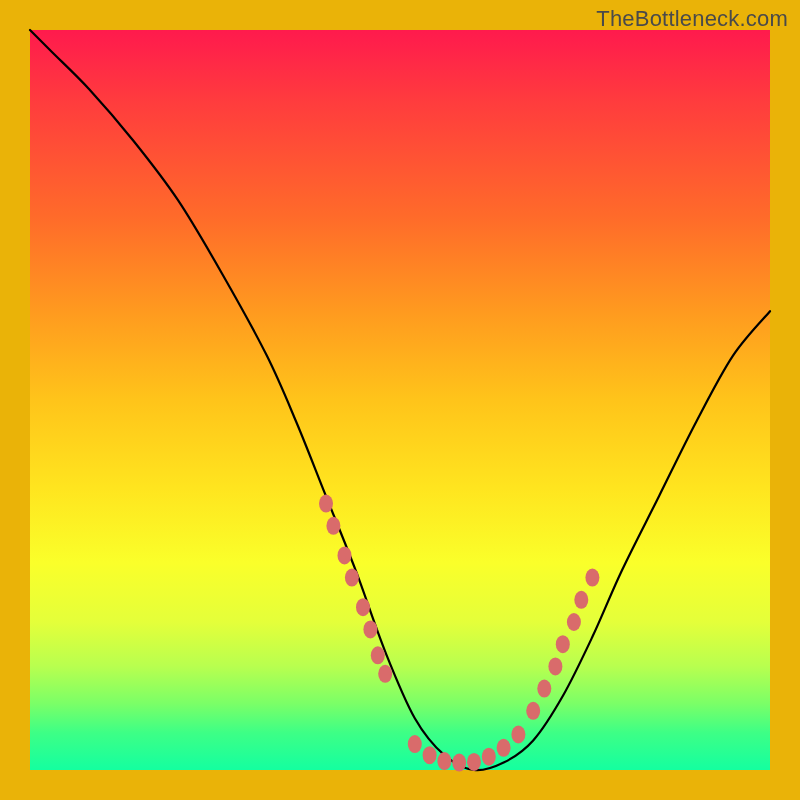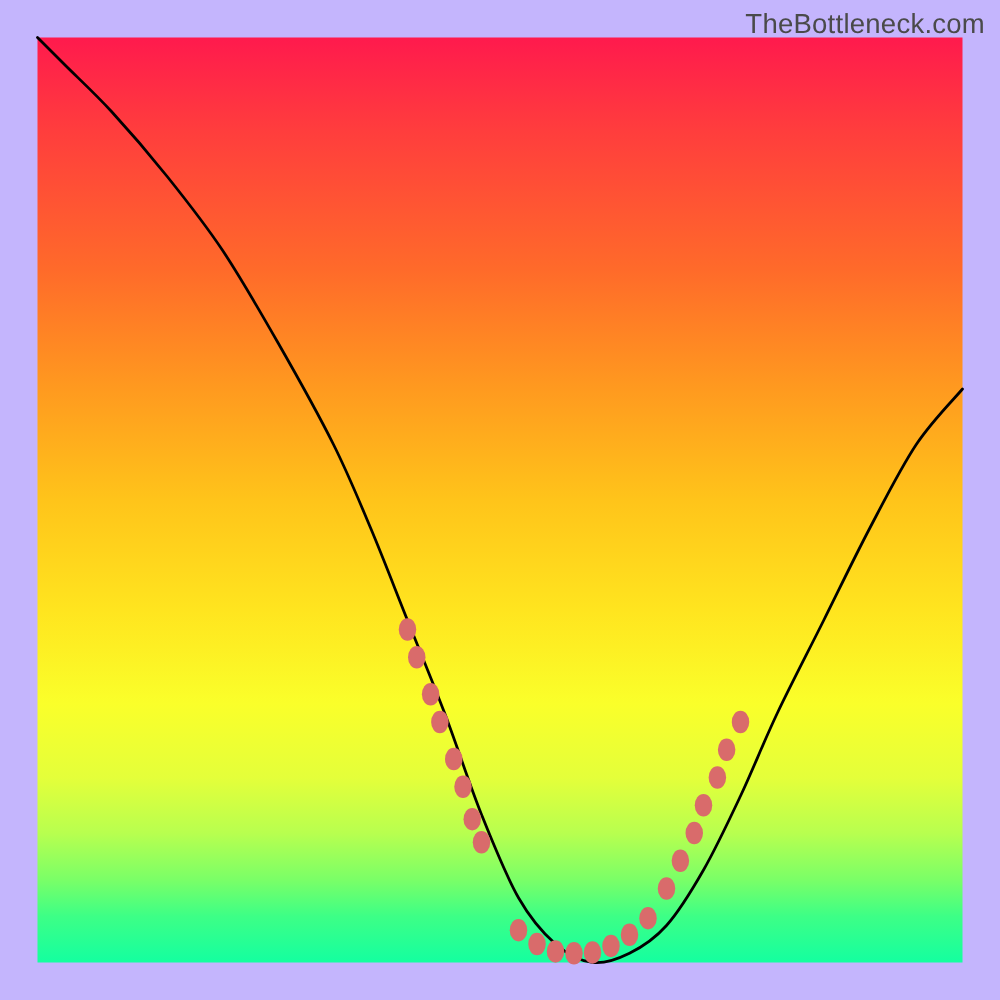--- a/index.html
+++ b/index.html
@@ -10,21 +10,21 @@
     background: #000;
     overflow: hidden;
     font-family: Arial, Helvetica, sans-serif;
   }
   .frame {
     position: absolute;
     left: 0;
     top: 0;
     width: 800px;
     height: 800px;
-    background: #c4b5fd;
+    background: #eab308;
   }
   .plot-area {
     position: absolute;
     left: 30px;
     top: 30px;
     width: 740px;
     height: 740px;
     background: linear-gradient(to bottom,
       #ff1a4d 0%,
       #ff3d3d 10%,

